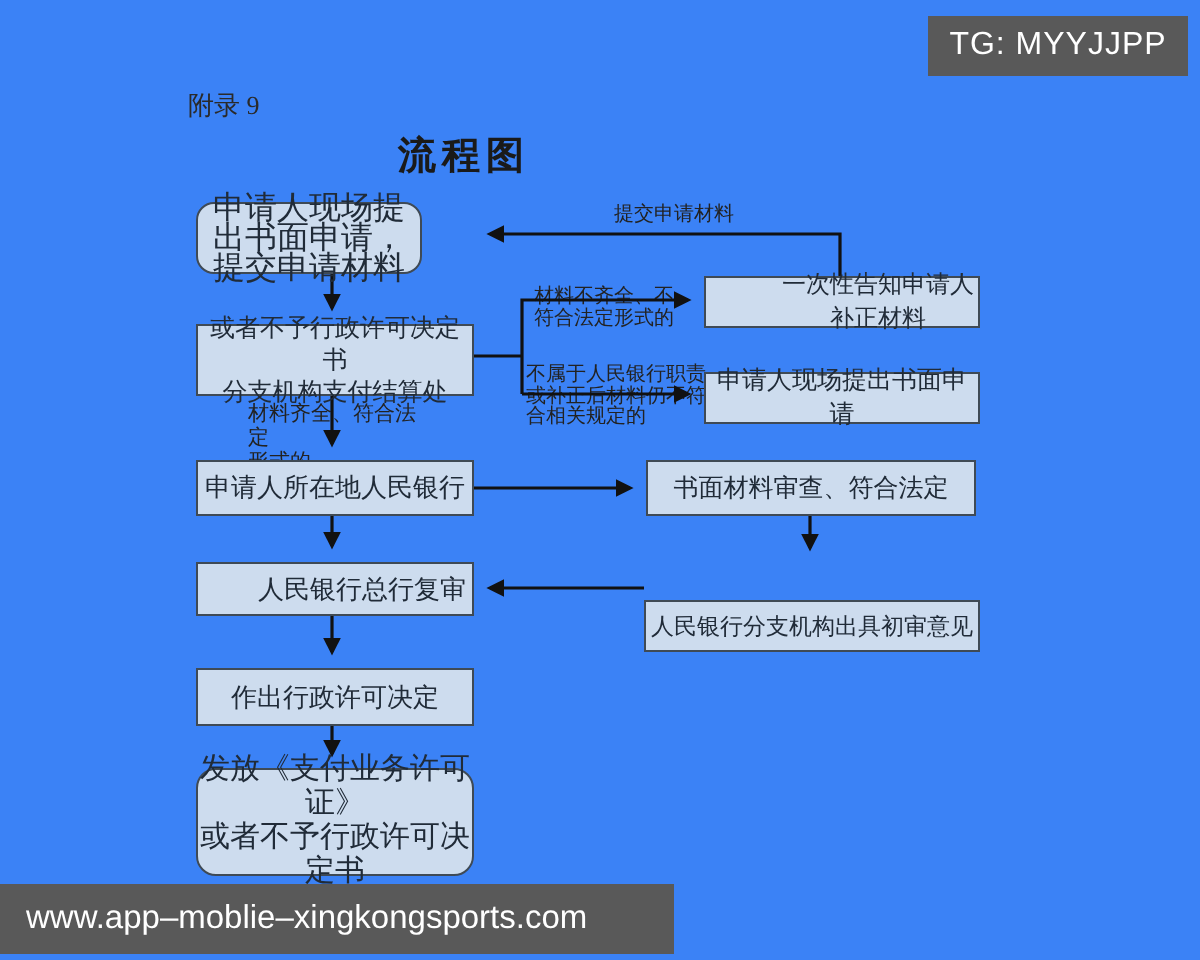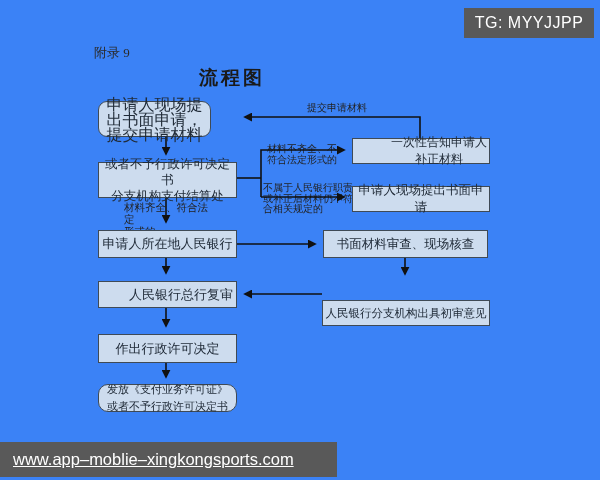--- a/index.html
+++ b/index.html
@@ -10,40 +10,40 @@
   
   .tg-badge{
     position:absolute;left:464px;top:8px;width:130px;height:30px;
     background:#595959;color:#ffffff;display:flex;align-items:center;justify-content:center;
     font-family:"Liberation Sans","DejaVu Sans",sans-serif;font-size:16px;letter-spacing:.5px;z-index:5;
   }
   .url-bar{
     position:absolute;left:0;top:442px;width:337px;height:35px;
     background:#595959;color:#ffffff;display:flex;align-items:center;
     padding-left:13px;box-sizing:border-box;
-    font-family:"Liberation Sans","DejaVu Sans",sans-serif;font-size:16.5px;z-index:5;text-decoration:underline;
+    font-family:"Liberation Sans","DejaVu Sans",sans-serif;font-size:16.5px;z-index:5;
   }
   
   .appendix{position:absolute;left:94px;top:44px;font-size:13px;color:#2a2a2a;z-index:2;}
   .doc-title{
     position:absolute;left:199px;top:65px;width:200px;text-align:left;
     font-size:19px;font-weight:bold;letter-spacing:3px;color:#1a1a1a;z-index:2;
   }
   
   .box{
     position:absolute;background:#cddcee;border:1px solid #3f4a55;
     display:flex;align-items:center;justify-content:center;text-align:center;
     white-space:pre-line;color:#202b38;box-sizing:border-box;z-index:2;
   }
   .b-apply{left:98px;top:101px;width:113px;height:36px;border-radius:9px;font-size:16px;line-height:15px;}
   .b-branch{left:98px;top:162px;width:139px;height:36px;font-size:12.5px;line-height:16px;}
   .b-accept{left:98px;top:230px;width:139px;height:28px;font-size:13px;}
   .b-hq{left:98px;top:281px;width:139px;height:27px;font-size:13px;padding-left:27px;}
   .b-decision{left:98px;top:334px;width:139px;height:29px;font-size:13px;font-family:Liberation Serif, serif;}
-  .b-issue{left:98px;top:384px;width:139px;height:28px;border-radius:10px;font-size:11px;line-height:17px;font-family:Liberation Serif, serif;}
+  .b-issue{left:98px;top:384px;width:139px;height:54px;border-radius:10px;font-size:15px;line-height:17px;font-family:Liberation Serif, serif;}
   .b-notify{left:352px;top:138px;width:138px;height:26px;font-size:12px;padding-left:36px;}
   .b-reject{left:352px;top:186px;width:138px;height:26px;font-size:12.5px;}
   .b-review{left:323px;top:230px;width:165px;height:28px;font-size:12.5px;}
   .b-opinion{left:322px;top:282px;width:168px;height:26px;font-size:11.5px;margin-top:18px;}
   
   .elabel{position:absolute;font-size:10px;line-height:11px;color:#222;white-space:pre-line;z-index:0;}
   .l-supplement{left:298px;top:102px;width:78px;text-align:center;}
   .l-incomplete{left:267px;top:143px;width:80px;}
   .l-notduty{left:263px;top:183px;width:90px;line-height:10.5px;}
   .l-complete{left:124px;top:202px;width:88px;font-size:10.5px;line-height:12px;}
@@ -94,18 +94,18 @@
 提交申请材料</div>
   <div class="box b-branch">或者不予行政许可决定书
 分支机构支付结算处</div>
   <div class="box b-accept">申请人所在地人民银行</div>
   <div class="box b-hq">人民银行总行复审</div>
   <div class="box b-decision">作出行政许可决定</div>
   <div class="box b-issue">发放《支付业务许可证》
 或者不予行政许可决定书</div>
   <div class="box b-notify">一次性告知申请人补正材料</div>
   <div class="box b-reject">申请人现场提出书面申请</div>
-  <div class="box b-review">书面材料审查、现场核查</div>
+  <div class="box b-review">书面材料审查、符合法定</div>
   <div class="box b-opinion">人民银行分支机构出具初审意见</div>
 
   <div class="url-bar">www.app–moblie–xingkongsports.com</div>
 
 </div>
 
 </body></html>

